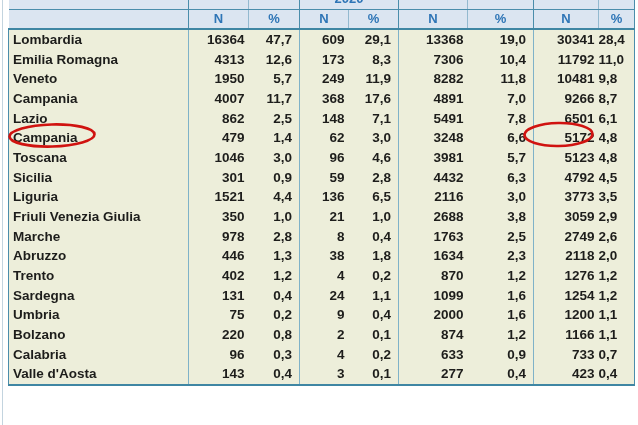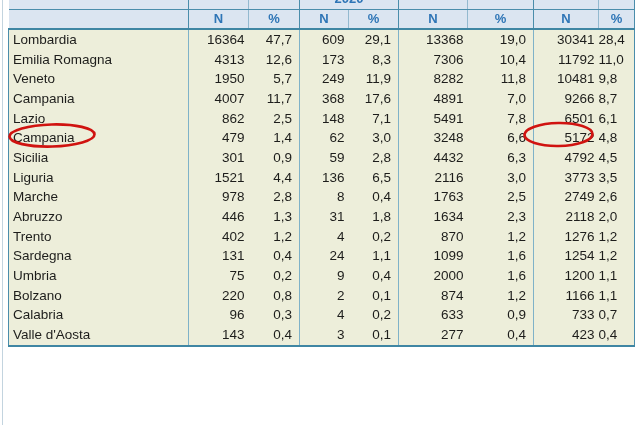--- a/index.html
+++ b/index.html
@@ -29,21 +29,21 @@
   }
   tr.year-row{height:20px;}
   tr.colhead-row{height:20px;}
   tr.colhead-row td{border-bottom:2px solid #3f86a3;}
   tr.year-row td{border-bottom:1px solid #4a8dab;}
   
   .hb-left{border-left:1px solid #4a8dab;}
   .hb-right{border-right:1px solid #4a8dab;}
   .hb-div{border-left:1px solid #93b9cf;}
   
-  tr.data-row{height:19.65px;}
+  tr.data-row{height:19.65px;font-weight:bold;}
   tr.data-row td{
     background:#edeeda;color:#1d1d1b;font-size:13.5px;
     padding:0;vertical-align:middle;white-space:nowrap;overflow:hidden;
     line-height:19.65px;
   }
   tr.data-row td.region{
     text-align:left;padding-left:4px;
     border-left:1px solid #4a8dab;
   }
   tr.data-row td.num{text-align:right;padding-right:4px;}
@@ -157,20 +157,31 @@
             <td class="num pair-start">479</td>
             <td class="pct">1,4</td>
             <td class="num pair-start">62</td>
             <td class="pct">3,0</td>
             <td class="num pair-start">3248</td>
             <td class="pct">6,6</td>
             <td class="num pair-start">5172</td>
             <td class="pct last">4,8</td>
           </tr>
           <tr class="data-row">
+            <td class="region">Toscana</td>
+            <td class="num pair-start">1046</td>
+            <td class="pct">3,0</td>
+            <td class="num pair-start">96</td>
+            <td class="pct">4,6</td>
+            <td class="num pair-start">3981</td>
+            <td class="pct">5,7</td>
+            <td class="num pair-start">5123</td>
+            <td class="pct last">4,8</td>
+          </tr>
+          <tr class="data-row">
             <td class="region">Sicilia</td>
             <td class="num pair-start">301</td>
             <td class="pct">0,9</td>
             <td class="num pair-start">59</td>
             <td class="pct">2,8</td>
             <td class="num pair-start">4432</td>
             <td class="pct">6,3</td>
             <td class="num pair-start">4792</td>
             <td class="pct last">4,5</td>
           </tr>
@@ -179,35 +190,46 @@
             <td class="num pair-start">1521</td>
             <td class="pct">4,4</td>
             <td class="num pair-start">136</td>
             <td class="pct">6,5</td>
             <td class="num pair-start">2116</td>
             <td class="pct">3,0</td>
             <td class="num pair-start">3773</td>
             <td class="pct last">3,5</td>
           </tr>
           <tr class="data-row">
+            <td class="region">Friuli Venezia Giulia</td>
+            <td class="num pair-start">350</td>
+            <td class="pct">1,0</td>
+            <td class="num pair-start">21</td>
+            <td class="pct">1,0</td>
+            <td class="num pair-start">2688</td>
+            <td class="pct">3,8</td>
+            <td class="num pair-start">3059</td>
+            <td class="pct last">2,9</td>
+          </tr>
+          <tr class="data-row">
             <td class="region">Marche</td>
             <td class="num pair-start">978</td>
             <td class="pct">2,8</td>
             <td class="num pair-start">8</td>
             <td class="pct">0,4</td>
             <td class="num pair-start">1763</td>
             <td class="pct">2,5</td>
             <td class="num pair-start">2749</td>
             <td class="pct last">2,6</td>
           </tr>
           <tr class="data-row">
             <td class="region">Abruzzo</td>
             <td class="num pair-start">446</td>
             <td class="pct">1,3</td>
-            <td class="num pair-start">31</td>
+            <td class="num pair-start">38</td>
             <td class="pct">1,8</td>
             <td class="num pair-start">1634</td>
             <td class="pct">2,3</td>
             <td class="num pair-start">2118</td>
             <td class="pct last">2,0</td>
           </tr>
           <tr class="data-row">
             <td class="region">Trento</td>
             <td class="num pair-start">402</td>
             <td class="pct">1,2</td>

